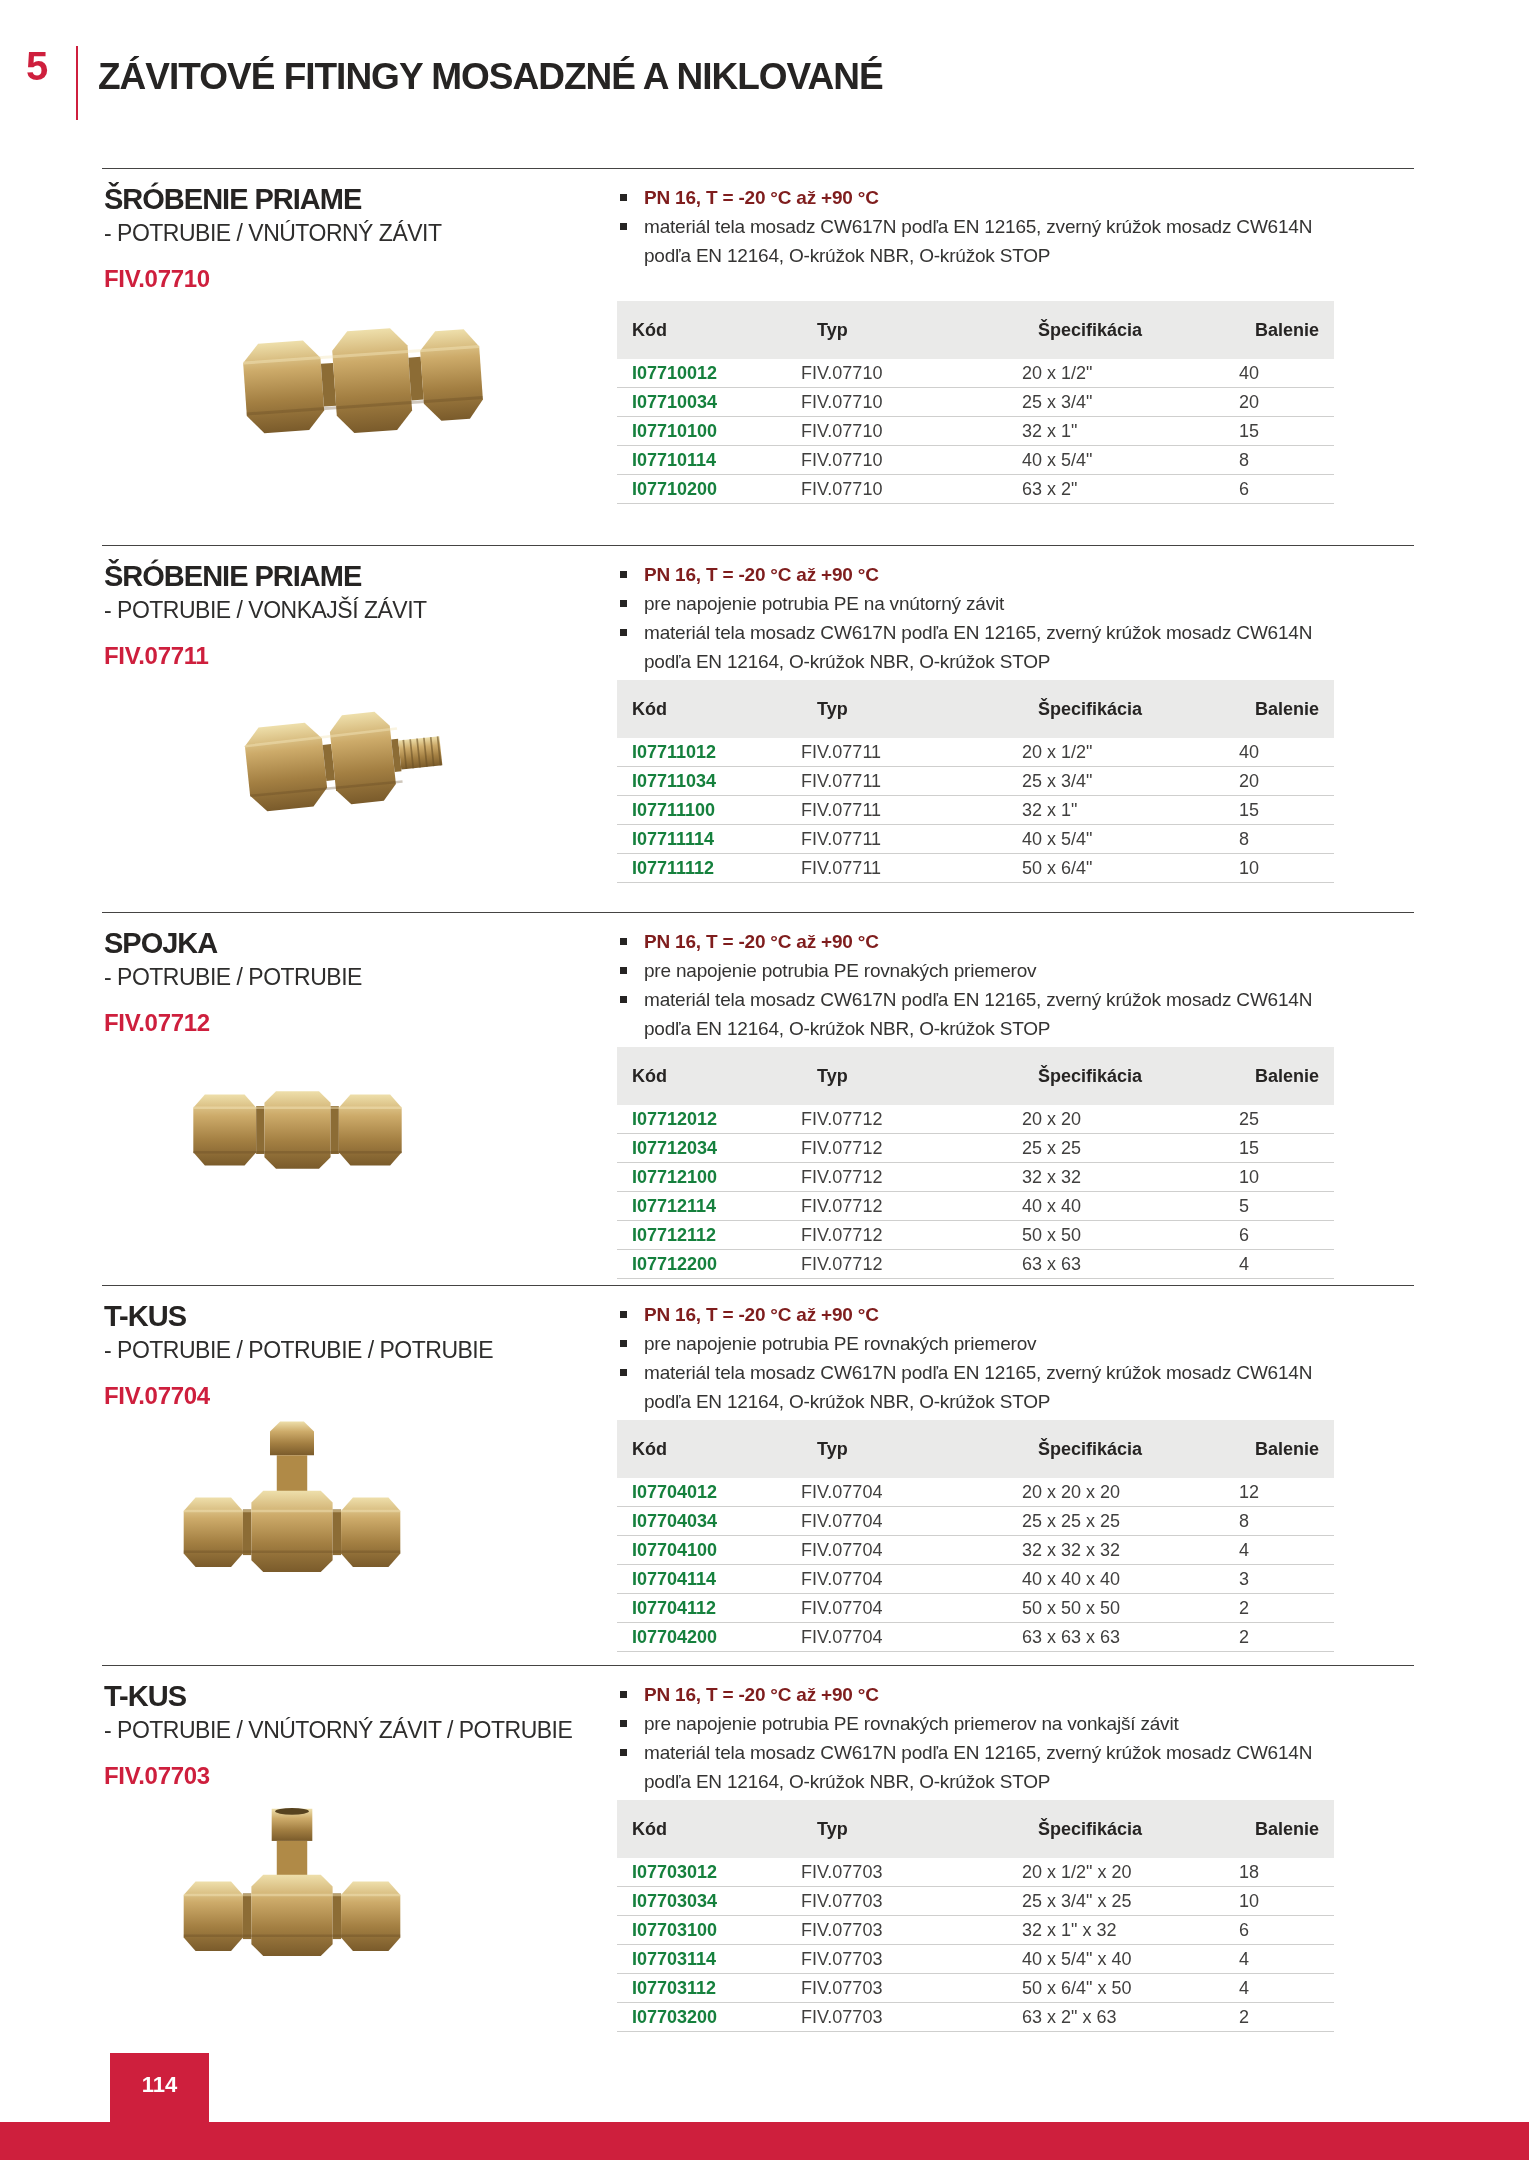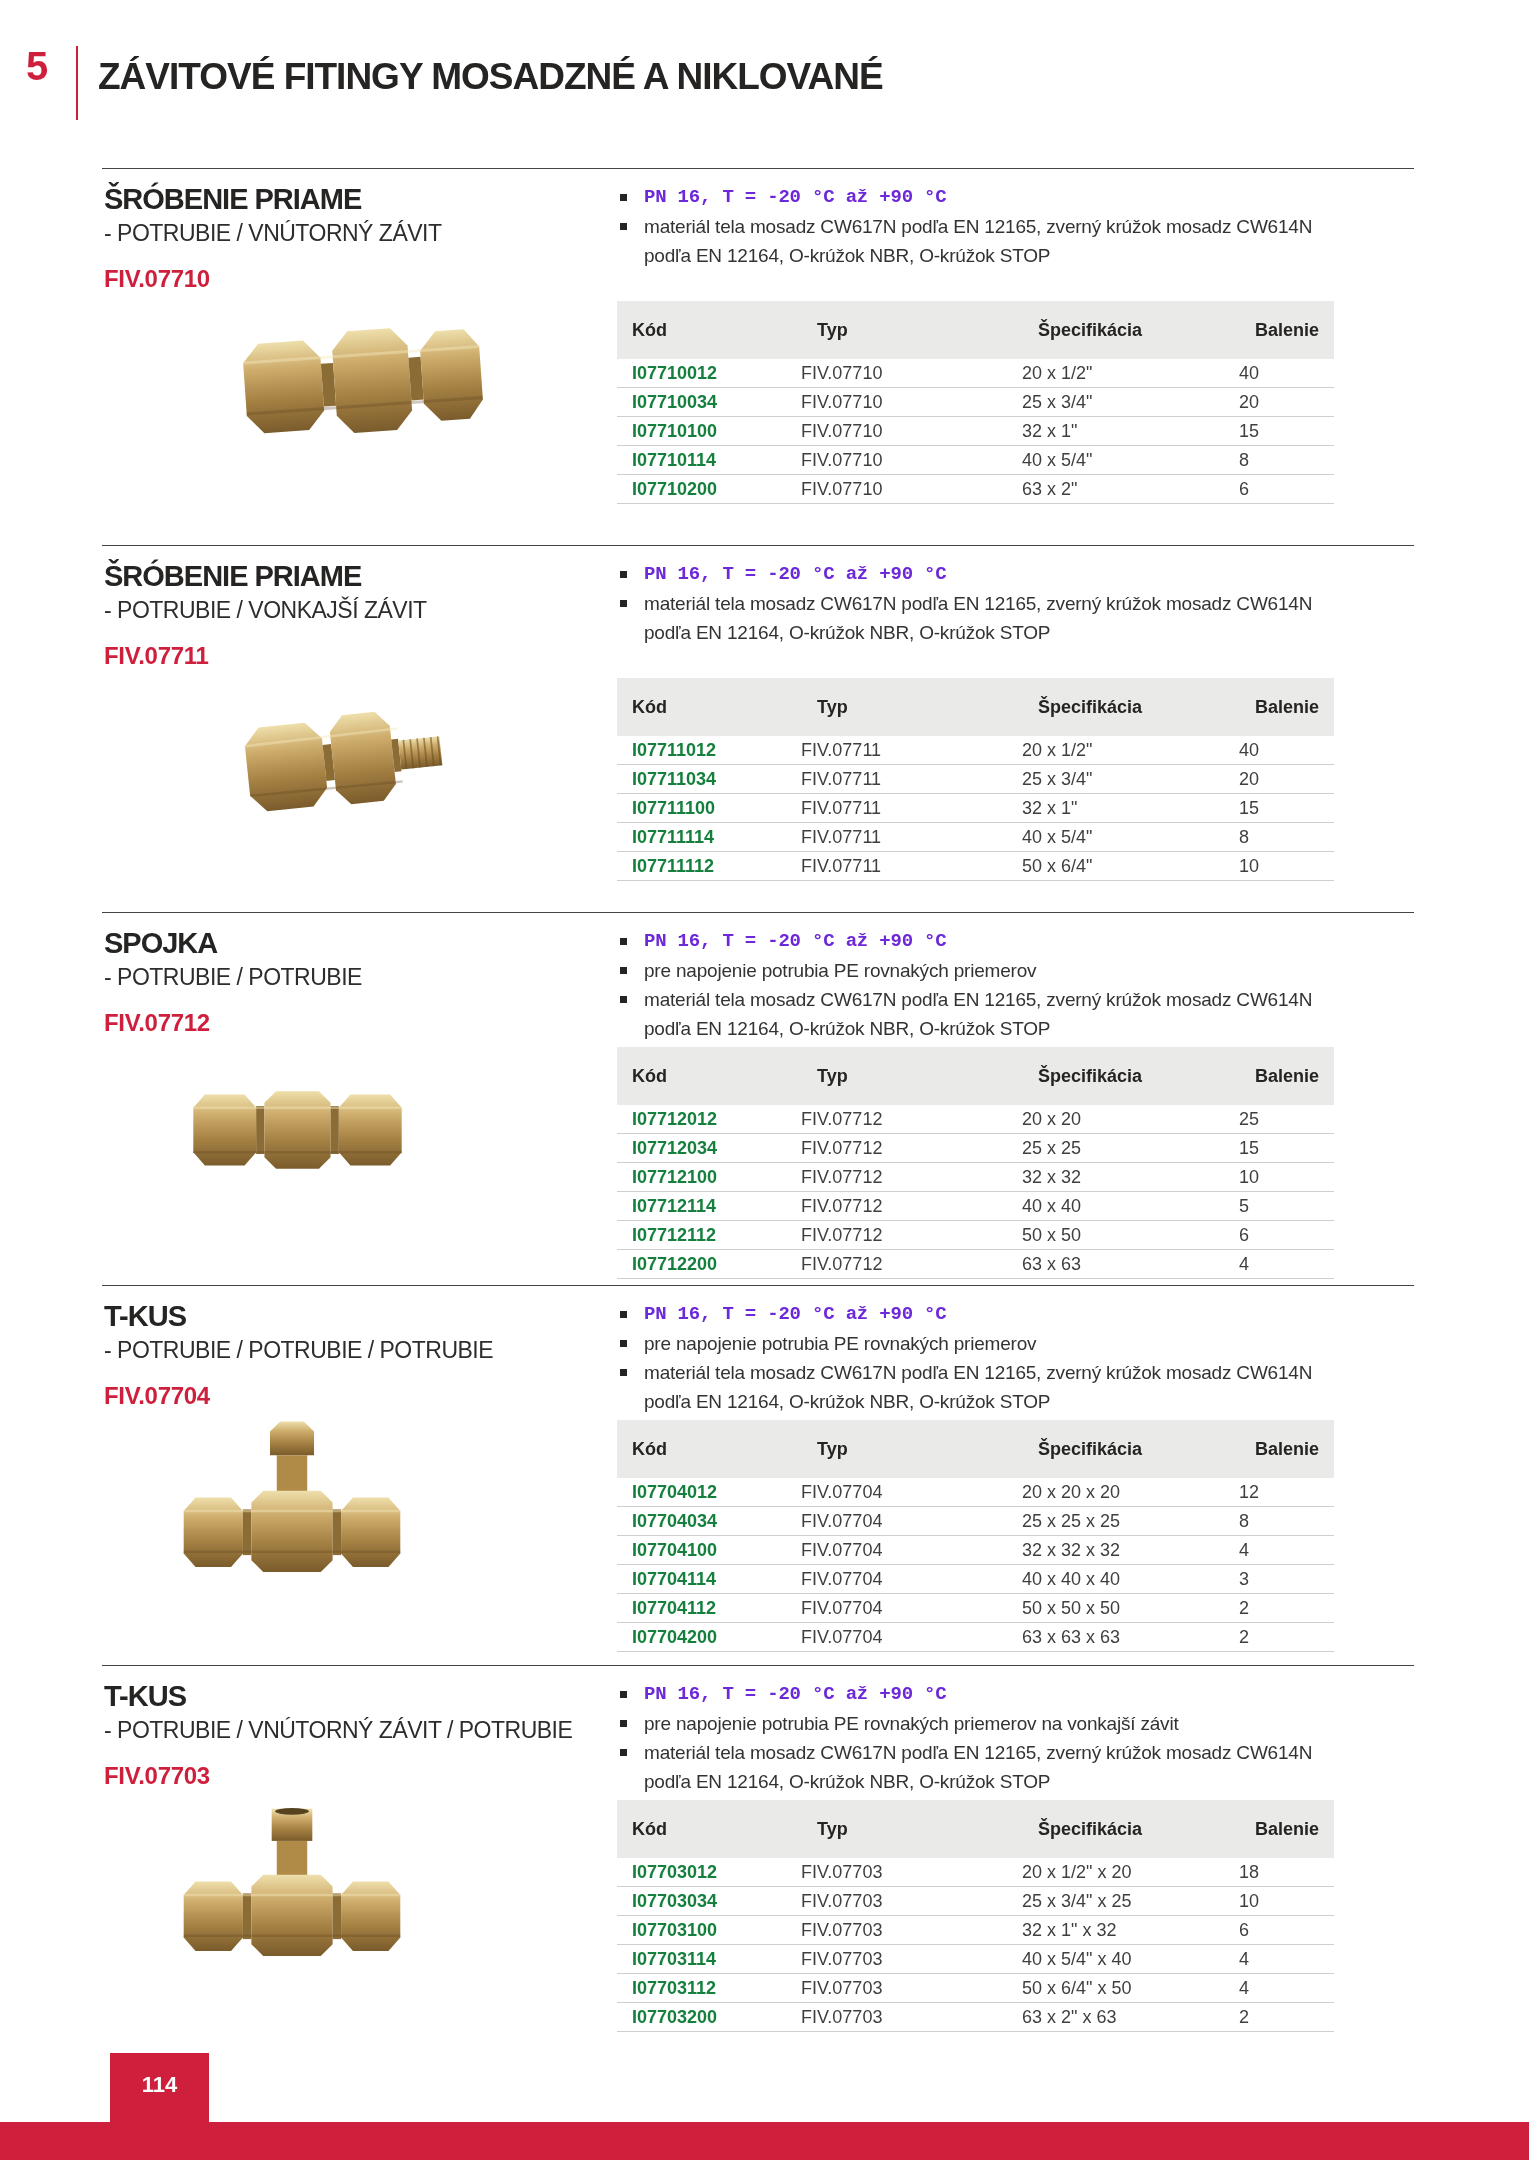--- a/index.html
+++ b/index.html
@@ -16,21 +16,21 @@
   
   .section{position:absolute;left:102px;width:1312px;border-top:1px solid #454443;}
   .sec-title{margin:14px 0 0 2px;font-size:29px;font-weight:bold;letter-spacing:-1px;color:#262423;}
   .sec-sub{margin:4px 0 0 2px;font-size:23px;letter-spacing:-0.5px;color:#2e2d2c;}
   .sec-code{margin:18px 0 0 2px;font-size:24px;font-weight:bold;letter-spacing:-0.3px;color:var(--accent);}
 
   .rightcol{position:absolute;left:515px;top:0;width:717px;}
   ul.bullets{list-style:none;margin:14px 0 0 0;padding:0;min-height:114px;}
   .bullets li{position:relative;padding-left:27px;font-size:19px;line-height:29px;
               letter-spacing:-0.2px;color:#343332;}
-  .bullets li.b{font-weight:bold;color:#6d28d9;font-family:Liberation Mono, monospace;}
+  .bullets li.b{font-weight:bold;color:#7f1d1d;}
   .bullets li::before{content:"";position:absolute;left:3px;top:11px;width:7px;height:7px;background:#262423;}
 
   table.spec{border-collapse:collapse;width:717px;table-layout:fixed;margin-top:4px;}
   table.spec col.c1{width:184px;} table.spec col.c2{width:221px;}
   table.spec col.c3{width:217px;} table.spec col.c4{width:95px;}
   table.spec thead th{background:#eaeae9;font-size:18px;font-weight:bold;color:#262423;
                       text-align:left;height:26px;padding:16px;}
   table.spec th:first-child,table.spec td:first-child{padding-left:15px;}
   table.spec tbody td{font-size:18px;color:#403f3e;height:28px;padding:0;
                       border-bottom:1px solid #cfcfce;}
@@ -114,20 +114,21 @@
     </div>
   </section>
 
   <section class="section" style="top:545px;height:367px;">
     <h2 class="sec-title">ŠRÓBENIE PRIAME</h2>
     <div class="sec-sub">- POTRUBIE / VONKAJŠÍ ZÁVIT</div>
     <div class="sec-code">FIV.07711</div>
     <div class="rightcol">
       <ul class="bullets">
           <li class="b">PN 16, T = -20 °C až +90 °C</li>
+          <li>pre napojenie potrubia PE na vnútorný závit</li>
           <li>materiál tela mosadz CW617N podľa EN 12165, zverný krúžok mosadz CW614N podľa EN 12164, O-krúžok NBR, O-krúžok STOP</li>
         </ul>
       <table class="spec">
         <colgroup>
             <col class="c1">
             <col class="c2">
             <col class="c3">
             <col class="c4">
           </colgroup>
         <thead>

